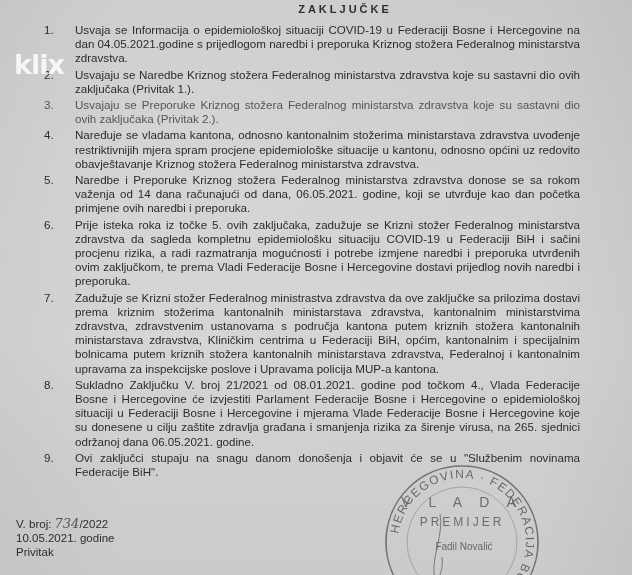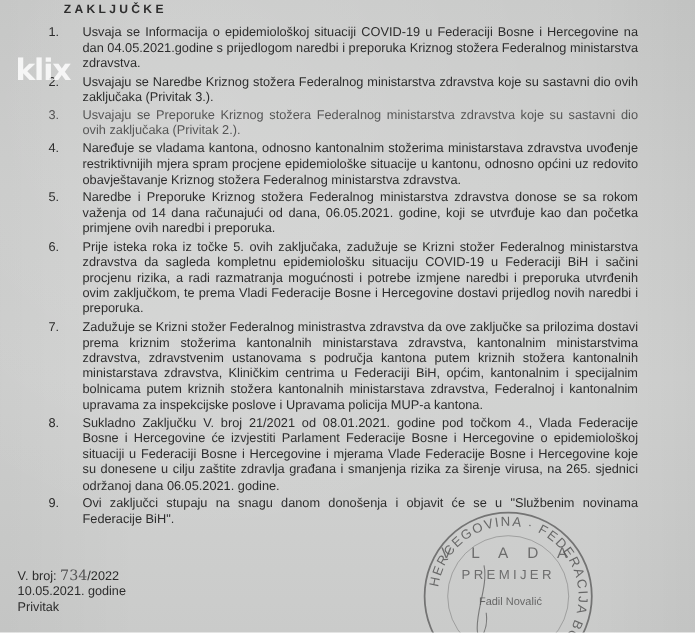--- a/index.html
+++ b/index.html
@@ -36,21 +36,21 @@
       color: rgba(255,255,255,0.82);
       line-height: 1;
       z-index: 5;
       margin-top: 39px;
     }
     .title {
       position: absolute;
       left: 0;
       width: 632px;
       top: 3px;
-      text-align: left;
+      text-align: center;
       font-size: 11px;
       font-weight: bold;
       letter-spacing: 3px;
       color: #2e2e2e;
       padding-left: 58px;
       box-sizing: border-box;
     }
     .items {
       position: absolute;
       left: 40px;
@@ -86,20 +86,21 @@
     .footer {
       position: absolute;
       left: 16px;
       top: 517px;
       font-size: 11.5px;
       line-height: 14px;
       color: #2c2c2c;
     }
     .footer .hand {
       font-family: "DejaVu Serif", serif;
+      font-style: italic;
       font-size: 13px;
       color: #555;
       margin-top: 13px;
     }
     .stamp {
       position: absolute;
       left: 382px;
       top: 462px;
       width: 160px;
       height: 160px;
@@ -115,21 +116,21 @@
 
   <div class="title">ZAKLJUČKE</div>
 
   <ol class="items">
     <li class="item">
       <span class="num">1.</span>
       <span class="txt">Usvaja se Informacija o epidemiološkoj situaciji COVID-19 u Federaciji Bosne i Hercegovine na dan 04.05.2021.godine s prijedlogom naredbi i preporuka Kriznog stožera Federalnog ministarstva zdravstva.</span>
     </li>
     <li class="item">
       <span class="num">2.</span>
-      <span class="txt">Usvajaju se Naredbe Kriznog stožera Federalnog ministarstva zdravstva koje su sastavni dio ovih zaključaka (Privitak 3.).</span>
+      <span class="txt">Usvajaju se Naredbe Kriznog stožera Federalnog ministarstva zdravstva koje su sastavni dio ovih zaključaka (Privitak 1.).</span>
     </li>
     <li class="item faded">
       <span class="num">3.</span>
       <span class="txt">Usvajaju se Preporuke Kriznog stožera Federalnog ministarstva zdravstva koje su sastavni dio ovih zaključaka (Privitak 2.).</span>
     </li>
     <li class="item">
       <span class="num">4.</span>
       <span class="txt">Naređuje se vladama kantona, odnosno kantonalnim stožerima ministarstava zdravstva uvođenje restriktivnijih mjera spram procjene epidemiološke situacije u kantonu, odnosno općini uz redovito obavještavanje Kriznog stožera Federalnog ministarstva zdravstva.</span>
     </li>
     <li class="item">

